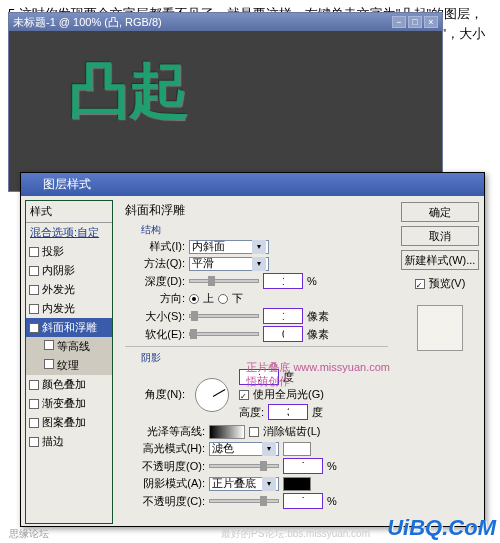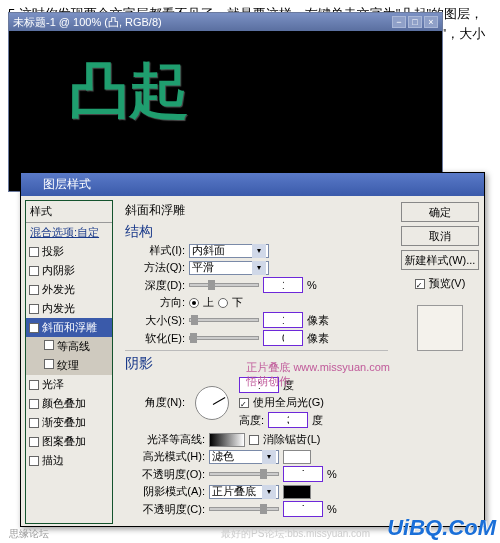--- a/index.html
+++ b/index.html
@@ -3,36 +3,36 @@
 <meta charset="utf-8">
 <style>
 *{box-sizing:border-box;margin:0;padding:0;font-family:"SimSun","Microsoft YaHei",sans-serif}
 body{width:500px;height:543px;background:#000;overflow:hidden;position:relative}
 .page{background:#fff;width:500px;height:543px;position:relative}
 .instr{font-size:13px;line-height:20px;padding:4px 8px;color:#000}
 .ps-window{position:absolute;left:8px;top:12px;width:435px;height:180px;border:1px solid #6b7a9e}
 .ps-title{background:linear-gradient(#7b91c4,#5a6fa0);height:18px;display:flex;align-items:center;padding:8px 4px;color:#fff;font-size:11px}
 .ps-title .sp{flex:1}
 .win-btn{width:14px;height:12px;background:#8fa0c8;margin-left:2px;display:flex;align-items:center;justify-content:center;font-size:9px;color:#fff;border:1px solid #aab8d8}
-.canvas{background:#000000;height:160px;position:relative}
+.canvas{background:#404040;height:160px;position:relative}
 .emboss{position:absolute;left:60px;top:20px;font-size:60px;font-weight:bold;color:#1f9e6f;text-shadow:-1px -1px 1px rgba(0,0,0,.3),1px 1px 1px rgba(255,255,255,.3)}
 .dialog{position:absolute;left:20px;top:172px;width:465px;height:355px;background:#eceae4;border:1px solid #000;box-shadow:2px 2px 6px rgba(0,0,0,.4)}
 .dlg-title{background:linear-gradient(#5a7ac8,#3a5aaa);color:#fff;font-size:12px;padding:3px 22px}
 .dlg-body{display:flex;height:332px}
 .side{width:88px;border:1px solid #14532d;margin:4px;background:#eceae4;font-size:11px}
 .side .hdr{padding:3px 4px;border-bottom:1px solid #999}
 .side .link{color:#1a3a8a;text-decoration:underline;padding:2px 4px;display:block}
 .side .item{padding:2px 3px;display:flex;align-items:center;gap:3px}
 .side .item.active{background:#3a5aaa;color:#fff}
 .side .sub{padding:2px 3px 2px 18px;background:#cfcabf}
 .cb{width:10px;height:10px;border:1px solid #666;background:#fff;display:inline-block;flex-shrink:0}
 .cb.on::after{content:"✓";font-size:8px;position:relative;top:-2px}
 .center{flex:1;padding:6px 8px;font-size:11px}
 .grp-title{color:#000;font-size:12px;margin-bottom:2px}
-.grp-sub{color:#1a3a8a;font-size:14px;margin:4px 0 2px}
+.grp-sub{color:#1a3a8a;font-size:10px;margin:4px 16px 2px}
 .row{display:flex;align-items:center;margin:2px 0;gap:4px}
 .lbl{width:60px;text-align:right}
 .lbl2{width:80px;text-align:right}
 .sel{border:1px solid #7a8aa8;background:#fff;height:14px;font-size:11px;padding:0 2px;display:flex;align-items:center;justify-content:space-between;gap:4px}
 .sel .arr{width:14px;height:14px;background:#d0d8e8;display:flex;align-items:center;justify-content:center;font-size:8px}
 .inp{border:1px solid #6d28d9;background:#fff;height:16px;width:40px;font-size:11px;padding:0 18px;text-align:left}
 .slider{height:4px;background:#ccc;border:1px solid #999;position:relative;flex:1;max-width:70px}
 .slider .th{position:absolute;width:7px;height:10px;background:#999;top:-4px}
 .radio{width:10px;height:10px;border:1px solid #666;border-radius:50%;background:#fff;display:inline-block;position:relative}
 .radio.on::after{content:"";width:4px;height:4px;background:#000;border-radius:50%;position:absolute;left:2px;top:2px}
@@ -92,24 +92,20 @@
             <span>内发光</span>
           </div>
         <div class="item active">
             <span class="cb on"></span>
             <span>斜面和浮雕</span>
           </div>
         <div class="sub"><span class="cb"></span> <span>等高线</span></div>
         <div class="sub"><span class="cb"></span> <span>纹理</span></div>
         <div class="item">
             <span class="cb"></span>
-            <span>光泽</span>
-          </div>
-        <div class="item">
-            <span class="cb"></span>
             <span>颜色叠加</span>
           </div>
         <div class="item">
             <span class="cb"></span>
             <span>渐变叠加</span>
           </div>
         <div class="item">
             <span class="cb"></span>
             <span>图案叠加</span>
           </div>

